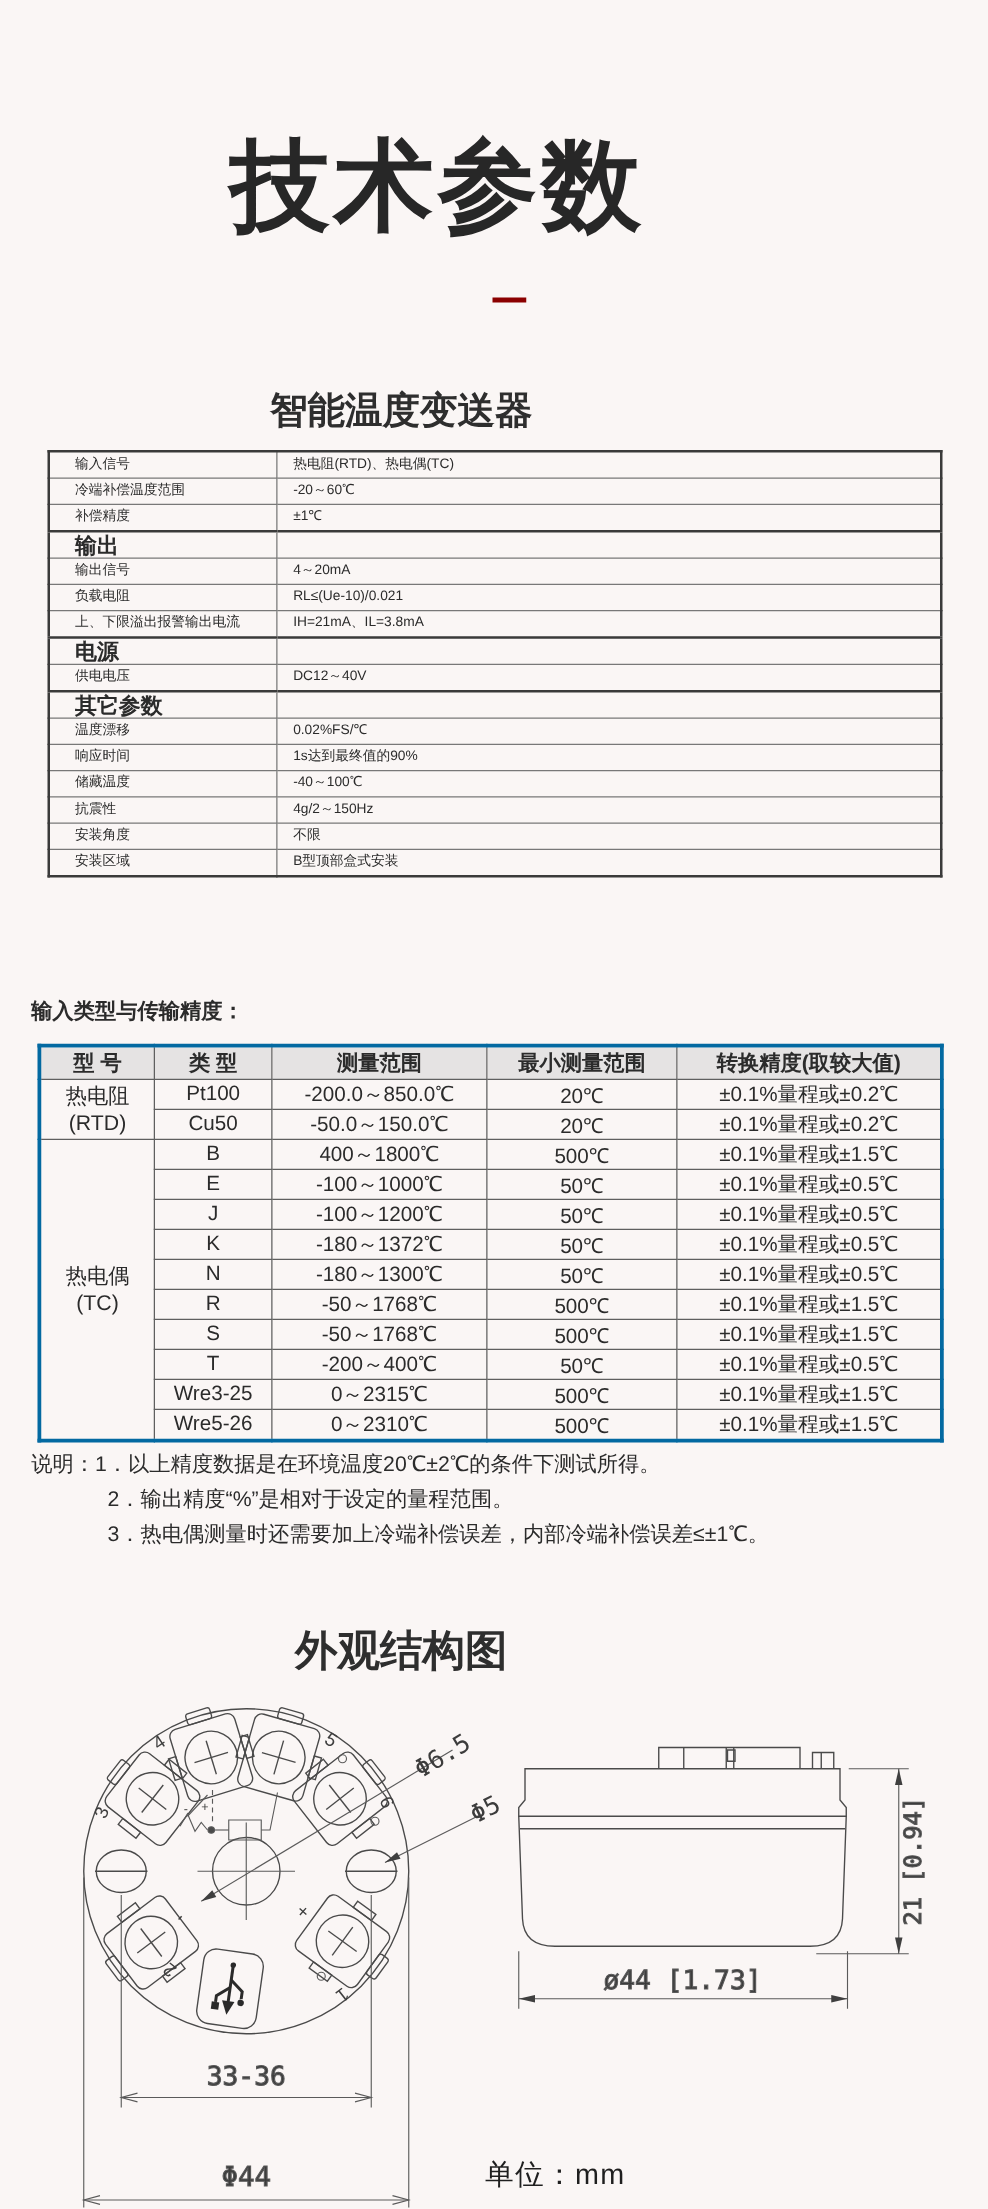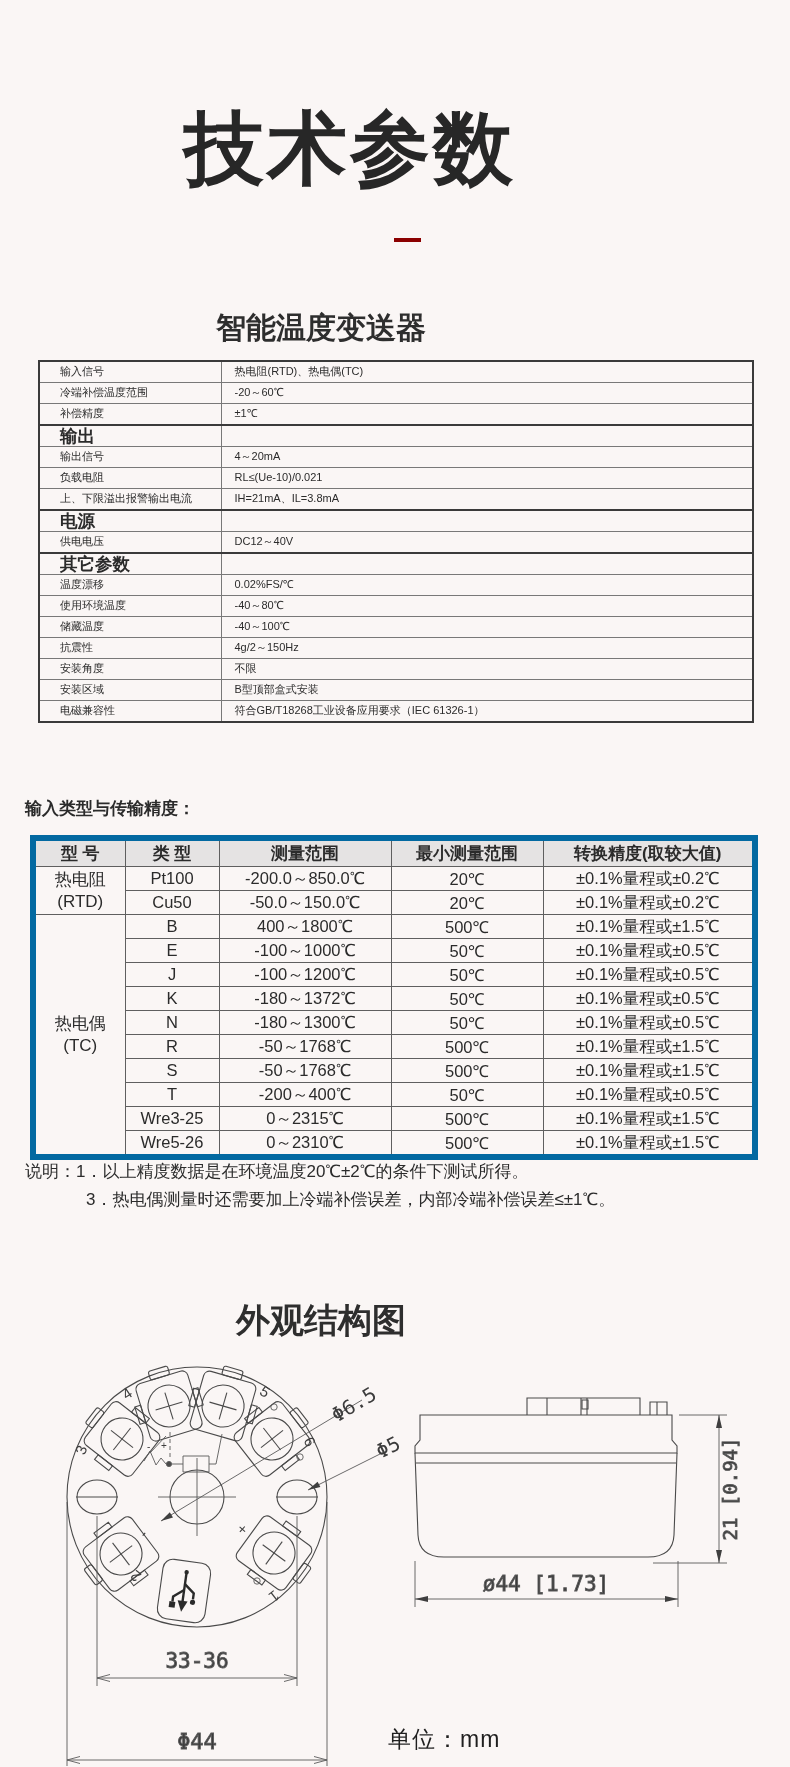--- a/index.html
+++ b/index.html
@@ -23,21 +23,21 @@
   
   #spec-table{left:38px;top:360px;width:714px;border:2px solid #3a3a3a}
   #spec-table td{
     border:1px solid #787878;height:20px;font-size:11px;
     padding:0 0 0 20px;vertical-align:middle;line-height:1.05;
     white-space:nowrap;overflow:hidden;
   }
   #spec-table td.val{padding-left:13px}
   #spec-table tr.section td{border-top:2px solid #3a3a3a;font-weight:bold;font-size:17.5px}
   
-  #acc-table{left:30px;top:835px;width:722px;border:6px solid #0369a1;text-align:center}
+  #acc-table{left:30px;top:835px;width:722px;border:3px solid #0369a1;text-align:center}
   #acc-table th,#acc-table td{
     border:1px solid #5f5f5f;font-size:16.5px;height:23px;padding:0;
     vertical-align:middle;white-space:nowrap;overflow:hidden;
   }
   #acc-table th{background:#e5e3e3;font-weight:bold;font-size:17px;height:25px}
   #acc-table td.model{white-space:pre-line;font-size:17px;line-height:1.25}
 
   #intro{left:25px;top:797px;font-size:17px;font-weight:bold}
   #notes{left:25px;top:1158px;font-size:17px;line-height:28px;width:740px}
   #notes .note-line{white-space:nowrap}
@@ -104,42 +104,38 @@
       </tr>
       <tr class="section">
         <td class="lbl">其它参数</td>
         <td class="val"></td>
       </tr>
       <tr>
         <td class="lbl">温度漂移</td>
         <td class="val">0.02%FS/℃</td>
       </tr>
       <tr>
-        <td class="lbl">使用环境温度</td>
-        <td class="val">-40～80℃</td>
+        <td class="lbl">响应时间</td>
+        <td class="val">1s达到最终值的90%</td>
       </tr>
       <tr>
         <td class="lbl">储藏温度</td>
         <td class="val">-40～100℃</td>
       </tr>
       <tr>
         <td class="lbl">抗震性</td>
         <td class="val">4g/2～150Hz</td>
       </tr>
       <tr>
         <td class="lbl">安装角度</td>
         <td class="val">不限</td>
       </tr>
       <tr>
         <td class="lbl">安装区域</td>
         <td class="val">B型顶部盒式安装</td>
-      </tr>
-      <tr>
-        <td class="lbl">电磁兼容性</td>
-        <td class="val">符合GB/T18268工业设备应用要求（IEC 61326-1）</td>
       </tr>
     </tbody>
 </table>
 
 <div class="abs" id="intro">输入类型与传输精度：</div>
 <table id="acc-table">
   <colgroup>
     <col style="width:92px">
       <col style="width:94px">
       <col style="width:172px">
@@ -230,20 +226,21 @@
         <td>Wre5-26</td>
         <td>0～2310℃</td>
         <td>500℃</td>
         <td>±0.1%量程或±1.5℃</td>
       </tr>
     </tbody>
 </table>
 
 <div class="abs" id="notes">
     <div class="note-line">说明：1．以上精度数据是在环境温度20℃±2℃的条件下测试所得。</div>
+    <div class="note-line indented">2．输出精度“%”是相对于设定的量程范围。</div>
     <div class="note-line indented">3．热电偶测量时还需要加上冷端补偿误差，内部冷端补偿误差≤±1℃。</div>
   </div>
 
 <div class="abs section-title" id="s3-title">外观结构图</div>
 
 <svg id="front-view" style="left:10px;top:1340px" width="410" height="427" viewBox="0 0 410 427">
   <defs>
     <g id="screw" class="draw">
       <rect x="-27" y="-30" width="54" height="60" rx="6"></rect>
       <rect x="-10" y="-39" width="20" height="9" rx="2"></rect>

